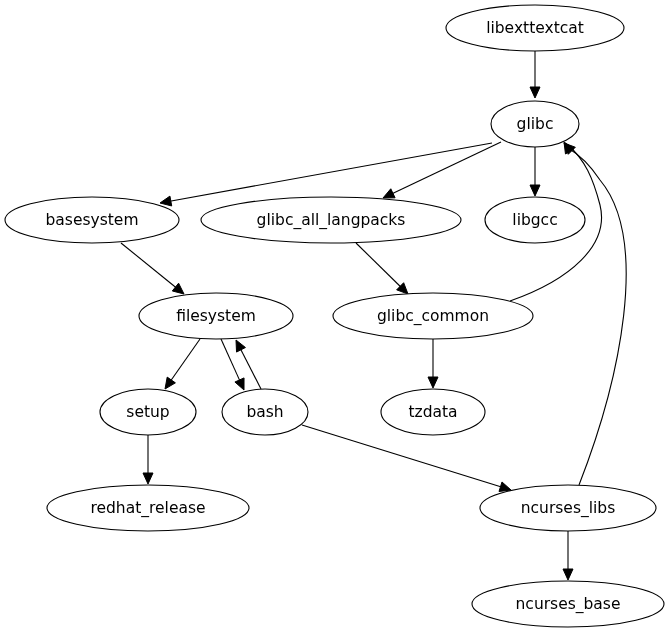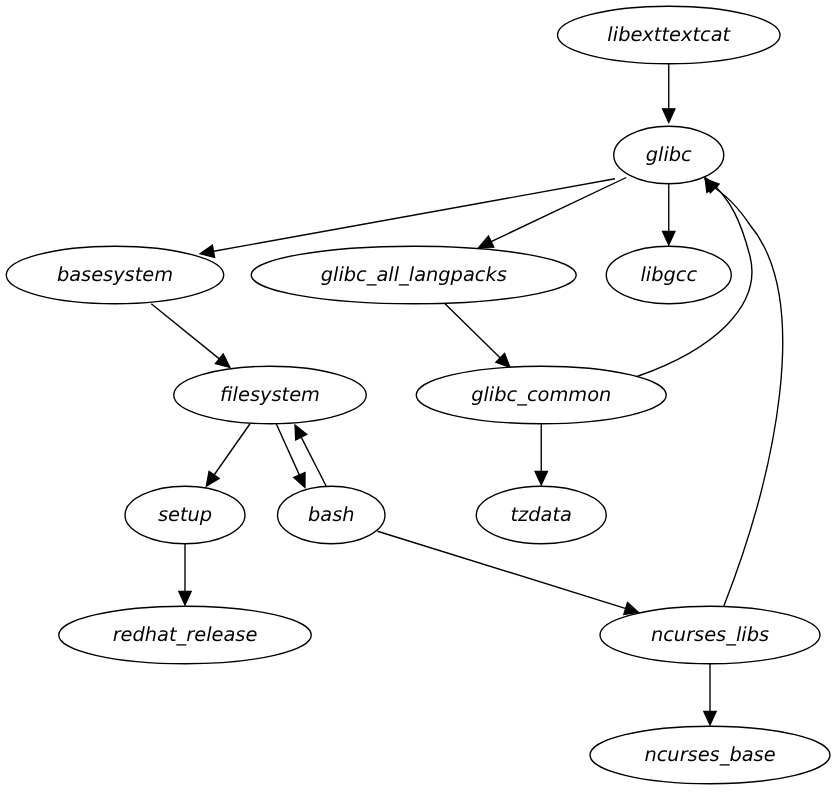--- a/index.html
+++ b/index.html
@@ -1,16 +1,16 @@
 <!DOCTYPE html>
 <html><head>
 <meta charset="utf-8">
 <style>
   html, body { margin: 0; padding: 0; background: #ffffff; }
-  #canvas { position: relative; width: 670px; height: 635px; overflow: hidden; font-style: italic; }
+  #canvas { position: relative; width: 670px; height: 635px; overflow: hidden; }
   svg { display: block; }
   .node ellipse { fill: #ffffff; stroke: #000000; stroke-width: 1.1; }
   .node text { font-family: "DejaVu Sans", sans-serif; font-size: 15.5px; fill: #000; text-anchor: middle; dominant-baseline: central; }
   .edge path { fill: none; stroke: #000; stroke-width: 1.1; }
   .edge polygon { fill: #000; stroke: #000; stroke-width: 1; }
 </style>
 </head>
 <body>
 
 <div id="canvas">

